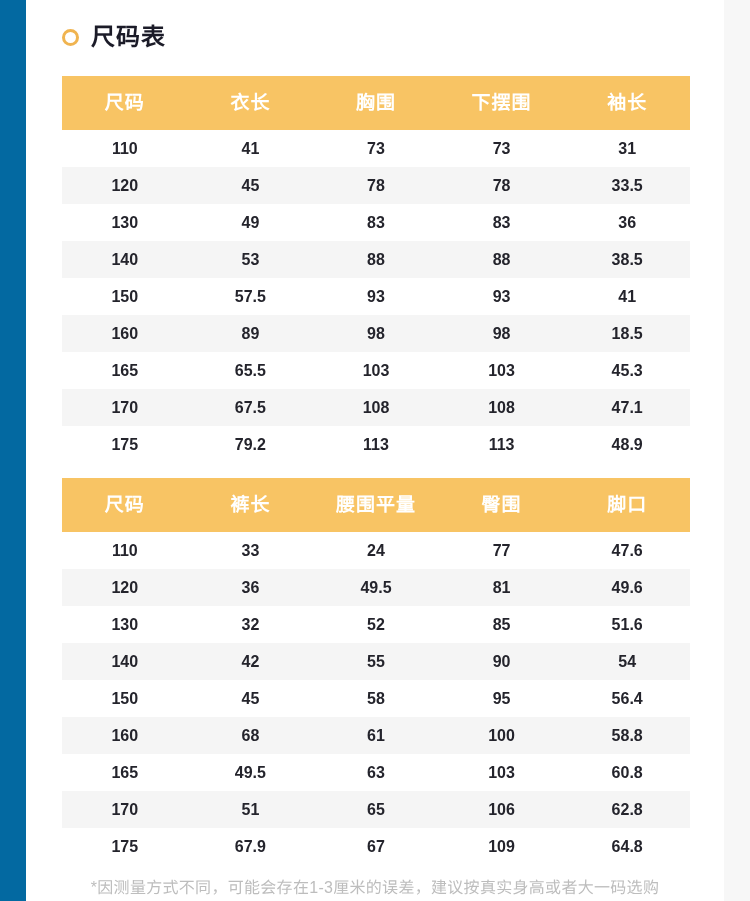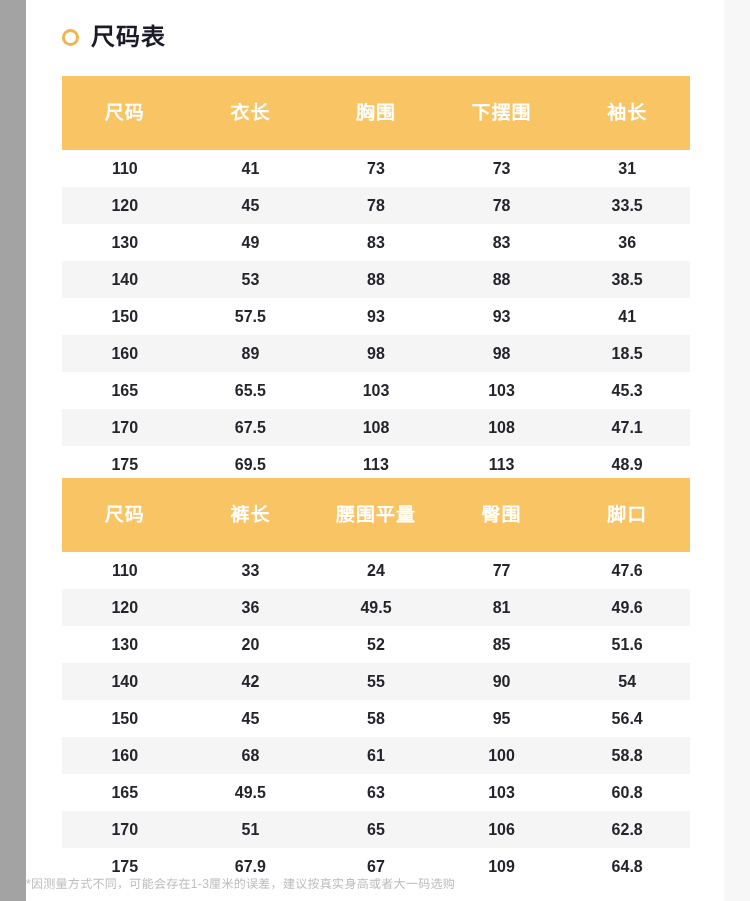--- a/index.html
+++ b/index.html
@@ -10,21 +10,21 @@
     width: 750px;
     height: 901px;
     background: #f7f7f7;
     font-family: "Liberation Sans", "DejaVu Sans", sans-serif;
     overflow: hidden;
   }
   #page {
     position: relative;
     width: 622px;
     height: 901px;
-    background: #a3a3a3;
+    background: #0369a1;
     box-sizing: border-box;
   }
   
   #card {
     position: absolute;
     left: 26px;
     top: 0;
     width: 698px;
     height: 901px;
     background: #ffffff;
@@ -69,21 +69,21 @@
   #table-top   { top: 76px; }
   #table-bottom{ top: 478px; }
 
   .size-table th {
     background: #f8c464;
     color: #ffffff;
     font-size: 19px;
     font-weight: bold;
     height: 44px;
     line-height: 44px;
-    padding: 15px;
+    padding: 5px;
     text-align: center;
     letter-spacing: 1px;
     white-space: nowrap;
   }
   .size-table td {
     height: 37px;
     line-height: 37px;
     padding: 0;
     text-align: center;
     font-size: 16px;
@@ -95,22 +95,22 @@
   .size-table tbody tr:nth-child(even) td {
     background: #f5f5f5;
   }
 
   
   .footnote {
     position: absolute;
     left: 0;
     top: 874px;
     width: 698px;
-    text-align: left;
-    font-size: 12px;
+    text-align: center;
+    font-size: 16px;
     color: #bdbdbd;
     letter-spacing: 0.3px;
     white-space: nowrap;
   }
 </style>
 </head>
 <body>
 
 <div id="page">
   <div id="card">
@@ -182,21 +182,21 @@
           </tr>
           <tr>
             <td>170</td>
             <td>67.5</td>
             <td>108</td>
             <td>108</td>
             <td>47.1</td>
           </tr>
           <tr>
             <td>175</td>
-            <td>69.5</td>
+            <td>79.2</td>
             <td>113</td>
             <td>113</td>
             <td>48.9</td>
           </tr>
         </tbody>
     </table>
 
     <table class="size-table" id="table-bottom">
       <thead>
         <tr>
@@ -217,21 +217,21 @@
           </tr>
           <tr>
             <td>120</td>
             <td>36</td>
             <td>49.5</td>
             <td>81</td>
             <td>49.6</td>
           </tr>
           <tr>
             <td>130</td>
-            <td>20</td>
+            <td>32</td>
             <td>52</td>
             <td>85</td>
             <td>51.6</td>
           </tr>
           <tr>
             <td>140</td>
             <td>42</td>
             <td>55</td>
             <td>90</td>
             <td>54</td>

